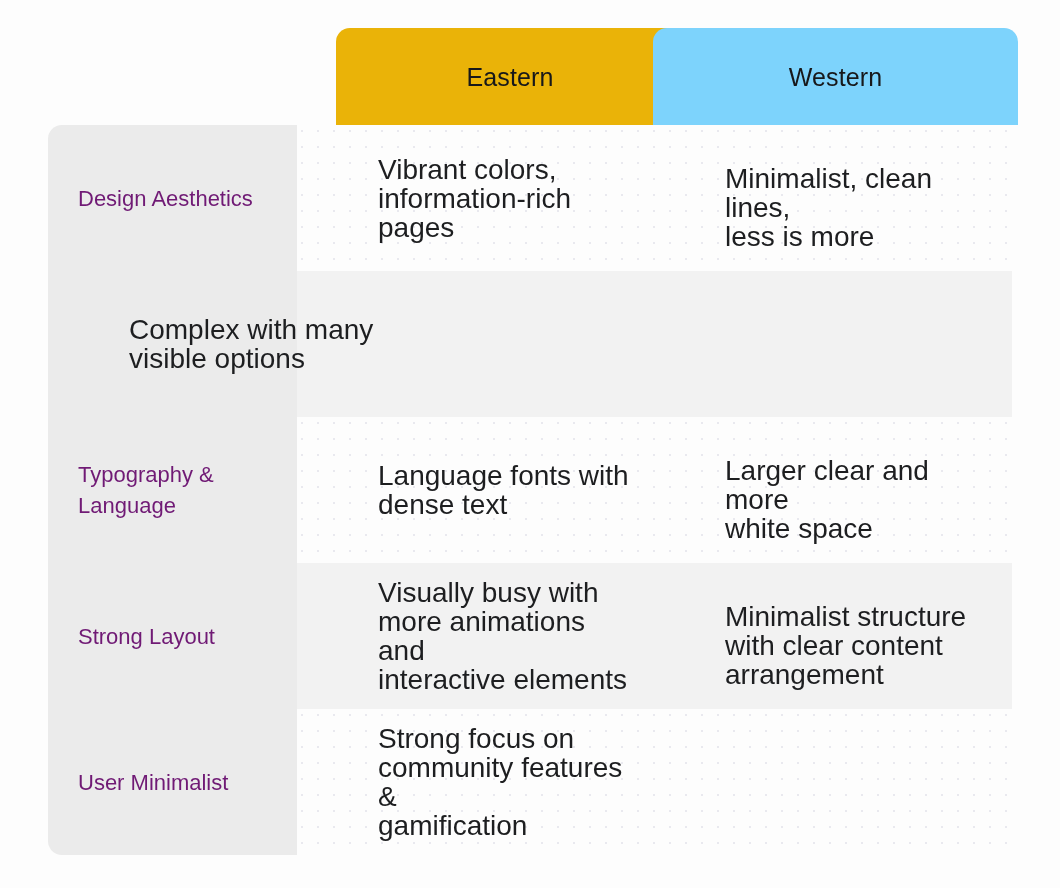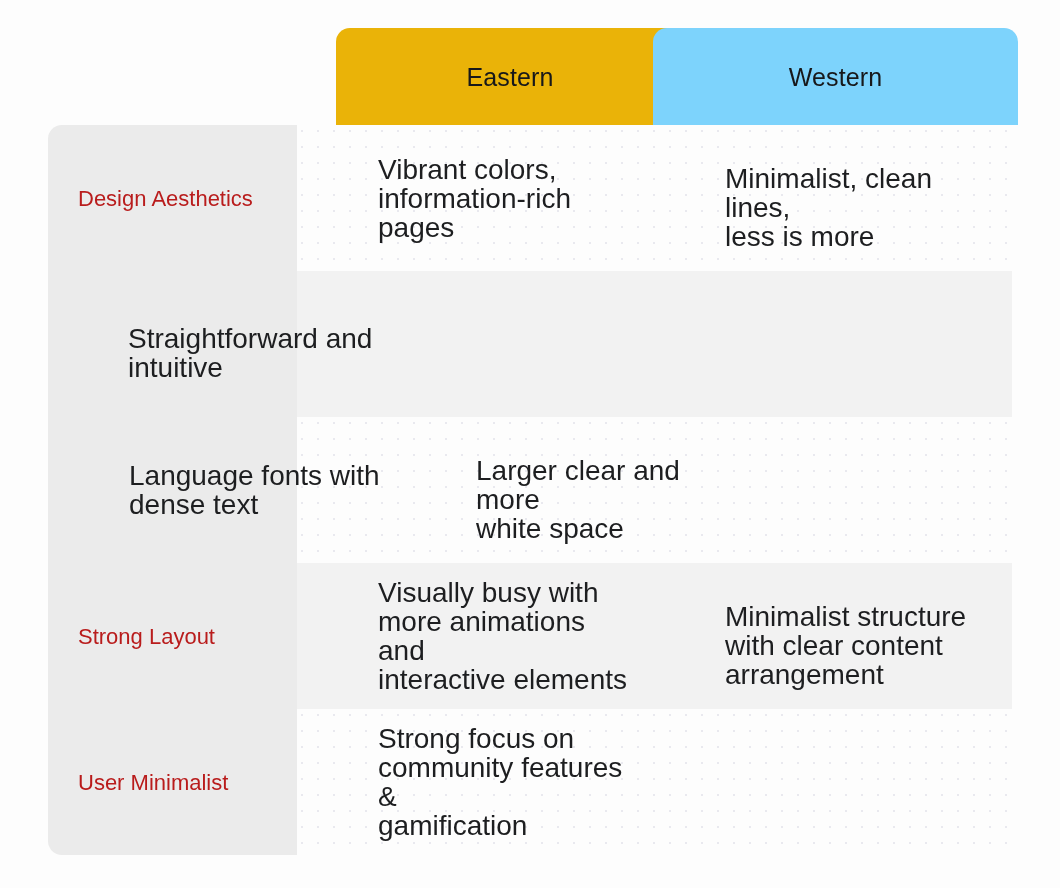--- a/index.html
+++ b/index.html
@@ -103,21 +103,21 @@
     display: flex;
     align-items: center;
   }
 
   .row-label {
     width: 249px;
     box-sizing: border-box;
     padding: 0 26px 0 30px;
     font-size: 22px;
     line-height: 31px;
-    color: #b91c1c;
+    color: #701a75;
     font-weight: 400;
   }
 
   .cell {
     box-sizing: border-box;
     font-size: 28px;
     line-height: 29px;
     color: #1d1e20;
     font-weight: 400;
     white-space: pre-line;
@@ -159,28 +159,30 @@
         <div class="cell cell-eastern">Vibrant colors,
 information-rich pages</div>
         <div class="cell cell-western">Minimalist, clean lines,
 less is more</div>
       </div>
     </div>
 
     <div class="table-row row-even">
       <div class="row-stripe"></div>
       <div class="row-inner">
-        <div class="cell cell-western">Straightforward and
-intuitive</div>
+        <div class="cell cell-eastern">Complex with many
+visible options</div>
       </div>
     </div>
 
     <div class="table-row row-odd">
       <div class="row-stripe"></div>
       <div class="row-inner">
+        <div class="row-label">Typography &amp;
+Language</div>
         <div class="cell cell-eastern">Language fonts with
 dense text</div>
         <div class="cell cell-western">Larger clear and more
 white space</div>
       </div>
     </div>
 
     <div class="table-row row-even">
       <div class="row-stripe"></div>
       <div class="row-inner">

